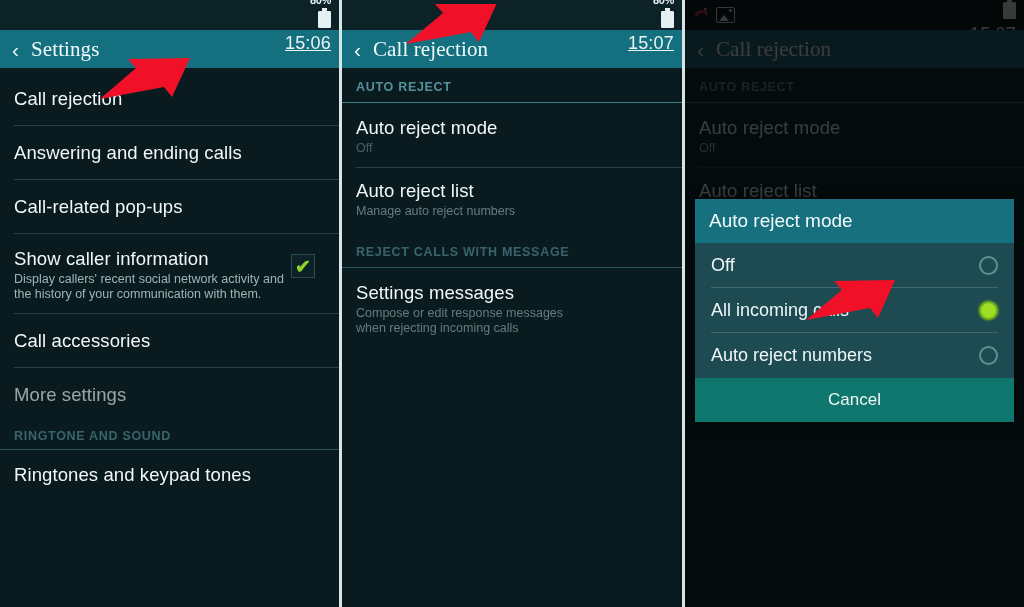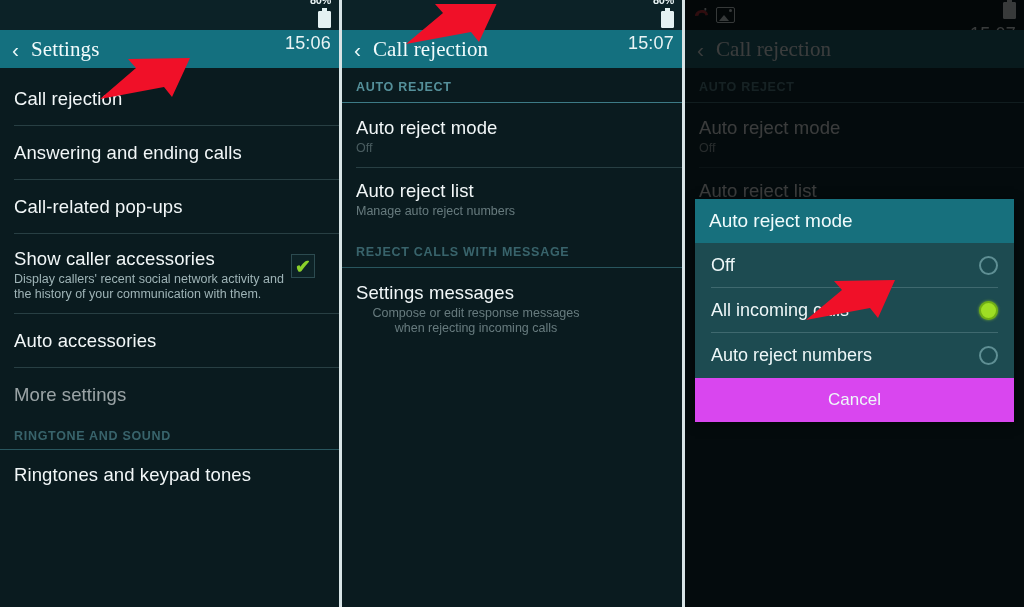--- a/index.html
+++ b/index.html
@@ -17,21 +17,21 @@
   .sig{display:inline-block;width:16px;height:13px;position:relative;}
   .sig i{position:absolute;bottom:0;width:3px;background:#dff0f2;display:block;}
   .sig i:nth-child(1){left:0;height:4px;}
   .sig i:nth-child(2){left:4px;height:7px;}
   .sig i:nth-child(3){left:8px;height:10px;}
   .sig i:nth-child(4){left:12px;height:13px;}
   .batt-pct{font-size:11px;font-weight:bold;letter-spacing:-.3px;}
   .batt{display:inline-block;width:11px;height:15px;border:1.6px solid #e4f1f2;border-radius:1px;
         position:relative;background:#e4f1f2;}
   .batt:before{content:"";position:absolute;top:-4px;left:3px;width:5px;height:3px;background:#e4f1f2;}
-  .clock{font-size:18px;letter-spacing:.2px;}
+  .clock{font-size:18px;letter-spacing:.2px;text-decoration:underline;}
   .ic-missed{display:inline-block;width:17px;height:16px;position:relative;}
   .ic-img{display:inline-block;width:17px;height:14px;border:1.6px solid #dfeef0;border-radius:2px;position:relative;background:#0c2227;}
   .ic-img:after{content:"";position:absolute;left:2px;bottom:1px;width:0;height:0;
       border-left:5px solid transparent;border-right:5px solid transparent;border-bottom:6px solid #dfeef0;}
   .ic-img:before{content:"";position:absolute;right:2px;top:1px;width:3px;height:3px;border-radius:50%;background:#dfeef0;}
 
   
   .header{height:38px;background:#14707f;display:flex;align-items:center;padding:0 6px 0 8px;box-sizing:border-box;}
   .back{color:#eaf7f8;font-size:21px;line-height:1;margin-right:8px;padding:0 4px;}
   .htitle{color:#f2fbfc;font-size:21px;letter-spacing:.1px;font-family:Liberation Serif, serif;}
@@ -54,21 +54,21 @@
   
   .dim{position:absolute;inset:0;background:rgba(0,0,0,.56);}
   .p3 .statusbar,.p3 .header,.p3 .list{filter:brightness(.55) saturate(.8);}
   .dialog{position:absolute;left:10px;right:10px;top:199px;background:#1d4b51;box-shadow:0 2px 10px rgba(0,0,0,.6);}
   .dlg-title{background:#17707d;color:#f0fbfc;font-size:19px;padding:11px 14px;}
   .dlg-item{position:relative;display:flex;align-items:center;justify-content:space-between;
             padding:12px 16px 12px 16px;color:#eef7f8;font-size:18px;}
   .dlg-item .sep{position:absolute;left:16px;right:16px;bottom:0;height:1px;background:rgba(185,215,218,.22);}
   .radio{width:15px;height:15px;border-radius:50%;border:2px solid #5f8f94;flex:none;}
   .radio.on{background:#9ede24;border-color:#6fae15;box-shadow:0 0 3px rgba(158,222,36,.7);}
-  .dlg-cancel{background:#d946ef;color:#eef8f9;text-align:center;font-size:17px;padding:12px 0;}
+  .dlg-cancel{background:#0f766e;color:#eef8f9;text-align:center;font-size:17px;padding:12px 0;}
 
   
   .arrow{position:absolute;pointer-events:none;}
 </style>
 </head>
 <body>
 
 <div class="screen">
 
   <div class="panel p1">
@@ -100,30 +100,30 @@
       <div class="row" style="padding-top:16px;padding-bottom:16px;">
         <div class="title">Answering and ending calls</div>
         <div class="sep"></div>
       </div>
       <div class="row" style="padding-top:16px;padding-bottom:16px;">
         <div class="title">Call-related pop-ups</div>
         <div class="sep"></div>
       </div>
       <div class="row rowflex" style="padding-top:14px;padding-bottom:12px;">
         <div style="flex:1;">
-          <div class="title">Show caller accessories</div>
+          <div class="title">Show caller information</div>
           <div class="sub">Display callers' recent social network activity and the history of your communication with them.</div>
         </div>
         <div class="chk">
           <span>✔</span>
         </div>
         <div class="sep"></div>
       </div>
       <div class="row" style="padding-top:16px;padding-bottom:16px;">
-        <div class="title">Auto accessories</div>
+        <div class="title">Call accessories</div>
         <div class="sep"></div>
       </div>
       <div class="row" style="padding-top:16px;padding-bottom:14px;">
         <div class="title fade1">More settings</div>
       </div>
       <div class="sechdr fade1">RINGTONE AND SOUND</div>
       <div class="row" style="padding-top:14px;">
         <div class="title">Ringtones and keypad tones</div>
       </div>
     </div>
@@ -165,21 +165,21 @@
 
       <div class="row" style="padding-top:12px;padding-bottom:12px;">
         <div class="title">Auto reject list</div>
         <div class="sub fade1">Manage auto reject numbers</div>
       </div>
 
       <div class="sechdr fade1" style="padding-top:14px;padding-bottom:8px;">REJECT CALLS WITH MESSAGE</div>
 
       <div class="row" style="padding-top:14px;padding-bottom:12px;">
         <div class="title">Settings messages</div>
-        <div class="sub fade1" style="max-width:240px;text-align:center;">Compose or edit response messages when rejecting incoming calls</div>
+        <div class="sub fade1" style="max-width:240px;">Compose or edit response messages when rejecting incoming calls</div>
       </div>
     </div>
 
     <svg class="arrow" style="left:56px;top:4px;" width="110" height="58" viewBox="0 0 110 58">
       <path d="M8 136 L45 105 L37 96 L99 95 L81 134 L73 124 Z" fill="#f01028" transform="translate(0,-96) scale(1)"></path>
     </svg>
   </div>
 
   <div class="panel p3">
     <div class="statusbar">

